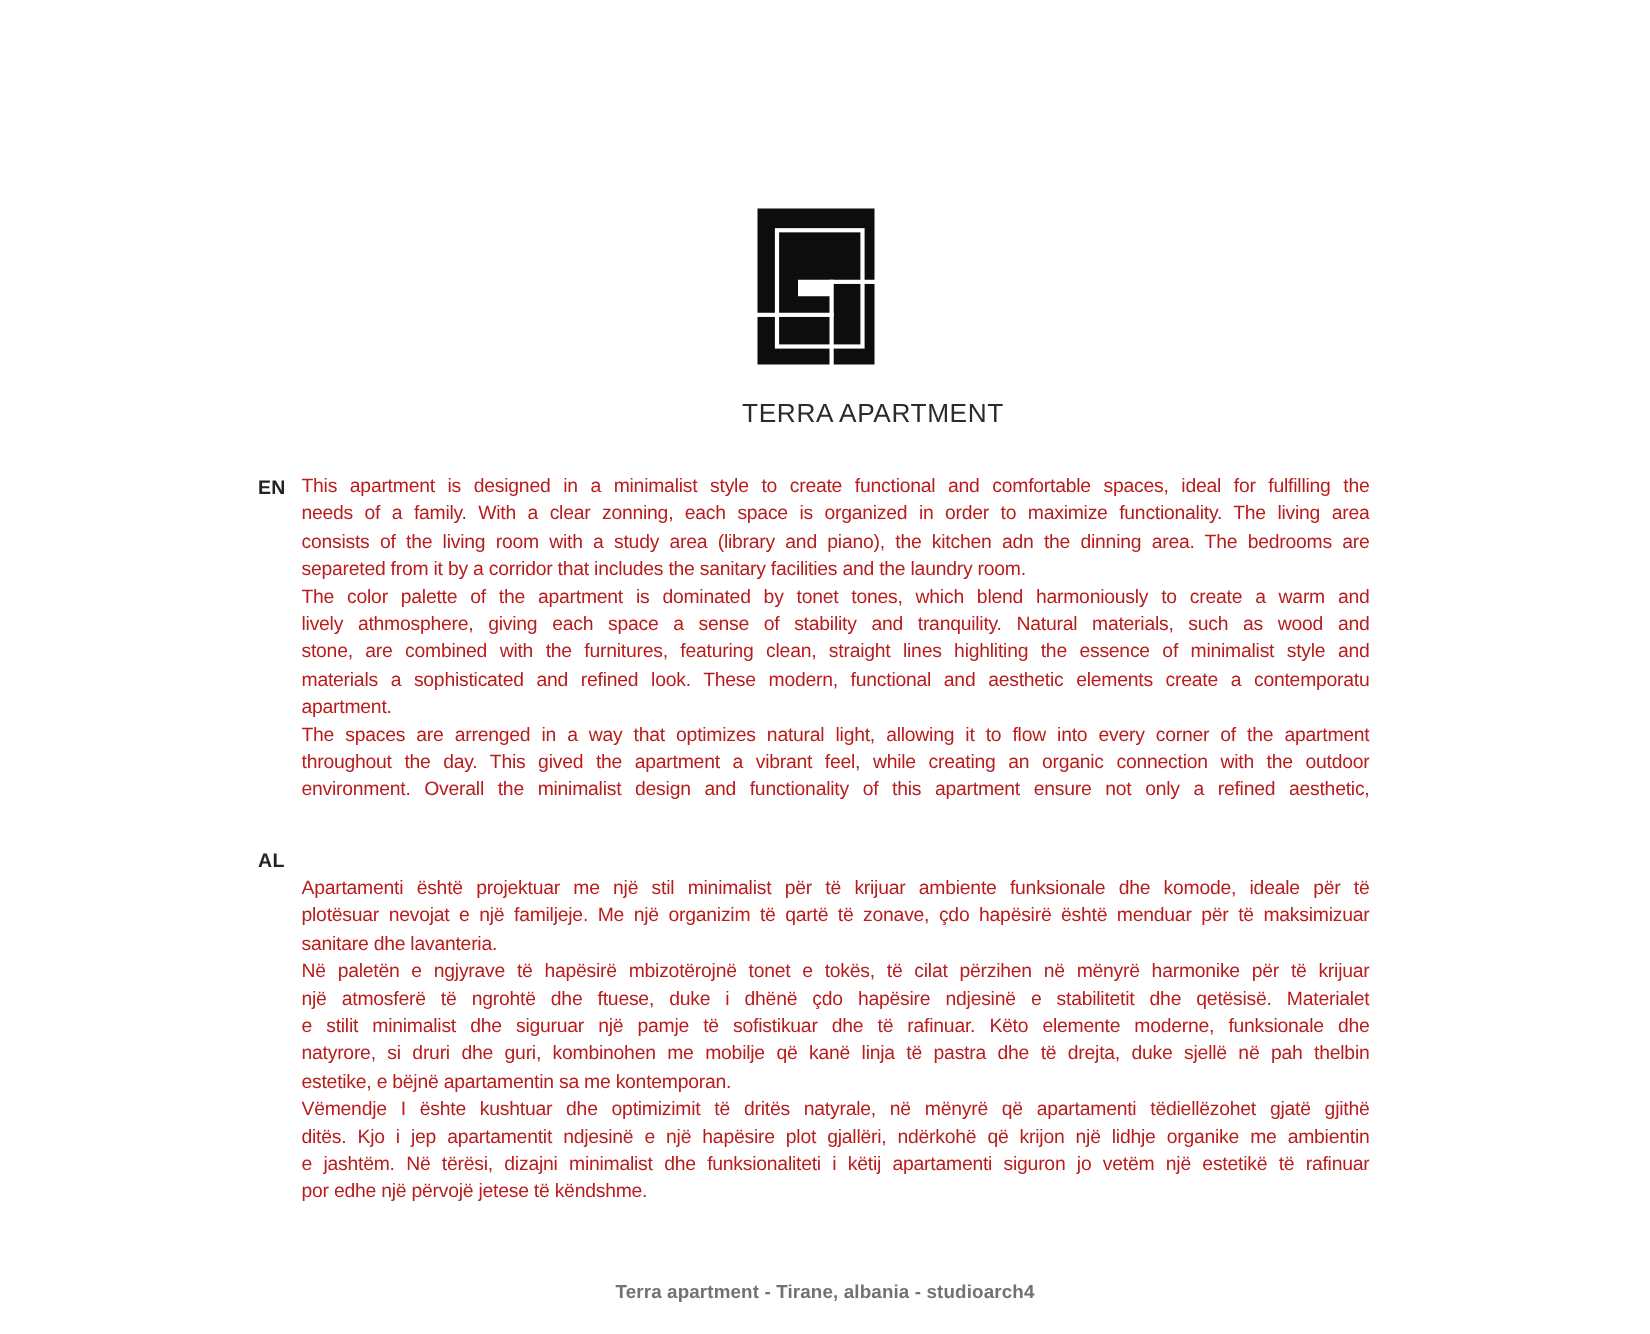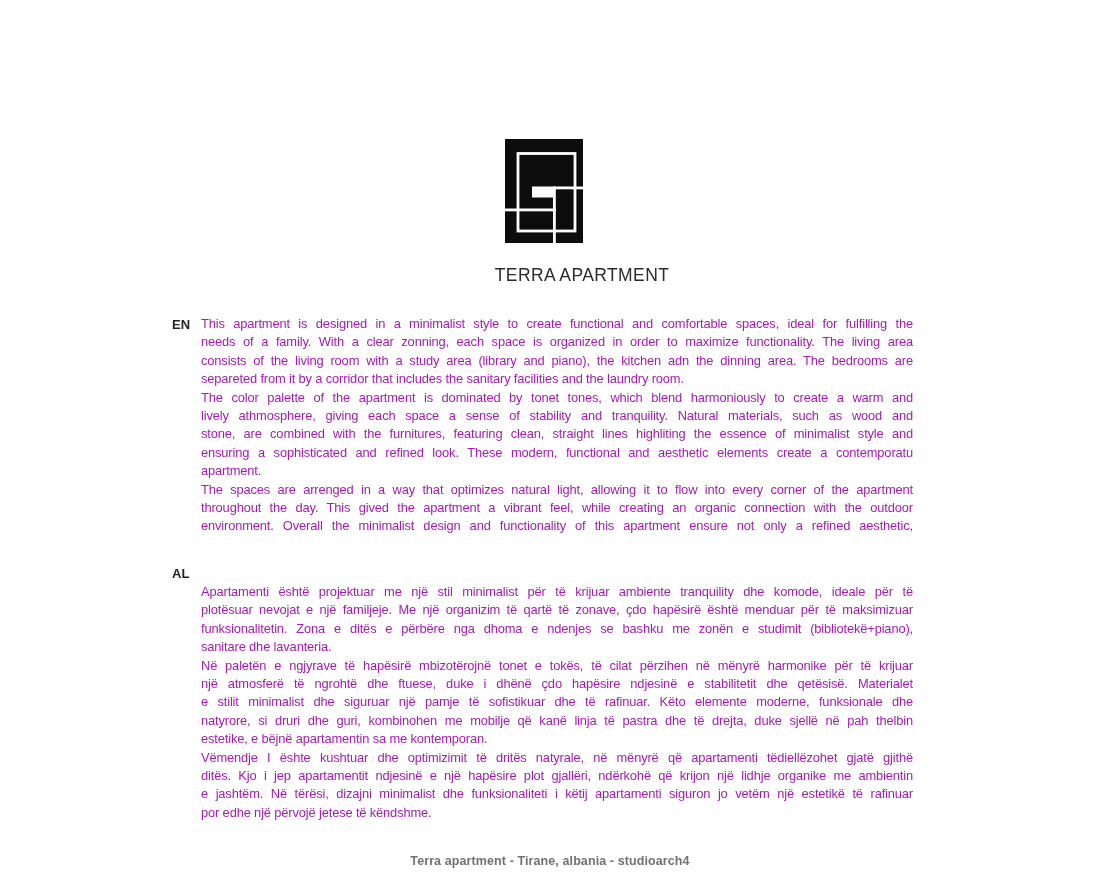--- a/index.html
+++ b/index.html
@@ -40,21 +40,21 @@
   }
   .lang-label.en { top: 317px; }
   .lang-label.al { top: 566px; }
   .textblock {
     position: absolute;
     left: 201px;
     width: 712px;
     font-size: 12.9px;
     line-height: 18.4px;
     letter-spacing: -0.15px;
-    color: #a21caf;
+    color: #b91c1c;
   }
   .textblock.en-text { top: 315px; }
   .textblock.al-text { top: 583px; }
   .line {
     text-align: justify;
     height: 18.4px;
     overflow: hidden;
     white-space: normal;
   }
   .line.just { text-align-last: justify; }
@@ -88,32 +88,31 @@
 
   <div class="lang-label en">EN</div>
   <div class="textblock en-text">
       <div class="line just">This apartment is designed in a minimalist style to create functional and comfortable spaces, ideal for fulfilling the</div>
       <div class="line just">needs of a family. With a clear zonning, each space is organized in order to maximize functionality. The living area</div>
       <div class="line just">consists of the living room with a study area (library and piano), the kitchen adn the dinning area. The bedrooms are</div>
       <div class="line">separeted from it by a corridor that includes the sanitary facilities and the laundry room.</div>
       <div class="line just">The color palette of the apartment is dominated by tonet tones, which blend harmoniously to create a warm and</div>
       <div class="line just">lively athmosphere, giving each space a sense of stability and tranquility. Natural materials, such as wood and</div>
       <div class="line just">stone, are combined with the furnitures, featuring clean, straight lines highliting the essence of minimalist style and</div>
-      <div class="line just">ensuring a sophisticated and refined look. These modern, functional and aesthetic elements create a contemporatu</div>
+      <div class="line just">materials a sophisticated and refined look. These modern, functional and aesthetic elements create a contemporatu</div>
       <div class="line">apartment.</div>
       <div class="line just">The spaces are arrenged in a way that optimizes natural light, allowing it to flow into every corner of the apartment</div>
       <div class="line just">throughout the day. This gived the apartment a vibrant feel, while creating an organic connection with the outdoor</div>
       <div class="line just">environment. Overall the minimalist design and functionality of this apartment ensure not only a refined aesthetic,</div>
     </div>
 
   <div class="lang-label al">AL</div>
   <div class="textblock al-text">
-      <div class="line just">Apartamenti  është projektuar me një stil minimalist për të krijuar ambiente tranquility dhe komode, ideale për të</div>
+      <div class="line just">Apartamenti  është projektuar me një stil minimalist për të krijuar ambiente funksionale dhe komode, ideale për të</div>
       <div class="line just">plotësuar nevojat e një familjeje. Me një organizim të qartë të zonave, çdo hapësirë është menduar për të maksimizuar</div>
-      <div class="line just">funksionalitetin. Zona e ditës e përbëre nga dhoma e ndenjes se bashku me zonën e studimit (bibliotekë+piano),</div>
       <div class="line">sanitare dhe lavanteria.</div>
       <div class="line just">Në paletën e ngjyrave të hapësirë mbizotërojnë tonet e tokës, të cilat përzihen në mënyrë harmonike për të krijuar</div>
       <div class="line just">një atmosferë të ngrohtë dhe ftuese, duke i dhënë çdo hapësire ndjesinë e stabilitetit dhe qetësisë. Materialet</div>
       <div class="line just">e stilit minimalist dhe siguruar një pamje të sofistikuar dhe të rafinuar. Këto elemente moderne, funksionale dhe</div>
       <div class="line just">natyrore, si druri dhe guri, kombinohen me mobilje që kanë linja të pastra dhe të drejta, duke sjellë në pah thelbin</div>
       <div class="line">estetike, e bëjnë apartamentin sa me kontemporan.</div>
       <div class="line just">Vëmendje I ështe kushtuar dhe optimizimit të dritës natyrale, në mënyrë që apartamenti tëdiellëzohet gjatë gjithë</div>
       <div class="line just">ditës. Kjo i jep apartamentit ndjesinë e një hapësire plot gjallëri, ndërkohë që krijon një lidhje organike me ambientin</div>
       <div class="line just">e jashtëm. Në tërësi, dizajni minimalist dhe funksionaliteti i këtij apartamenti siguron jo vetëm një estetikë të rafinuar</div>
       <div class="line">por edhe një përvojë jetese të këndshme.</div>

